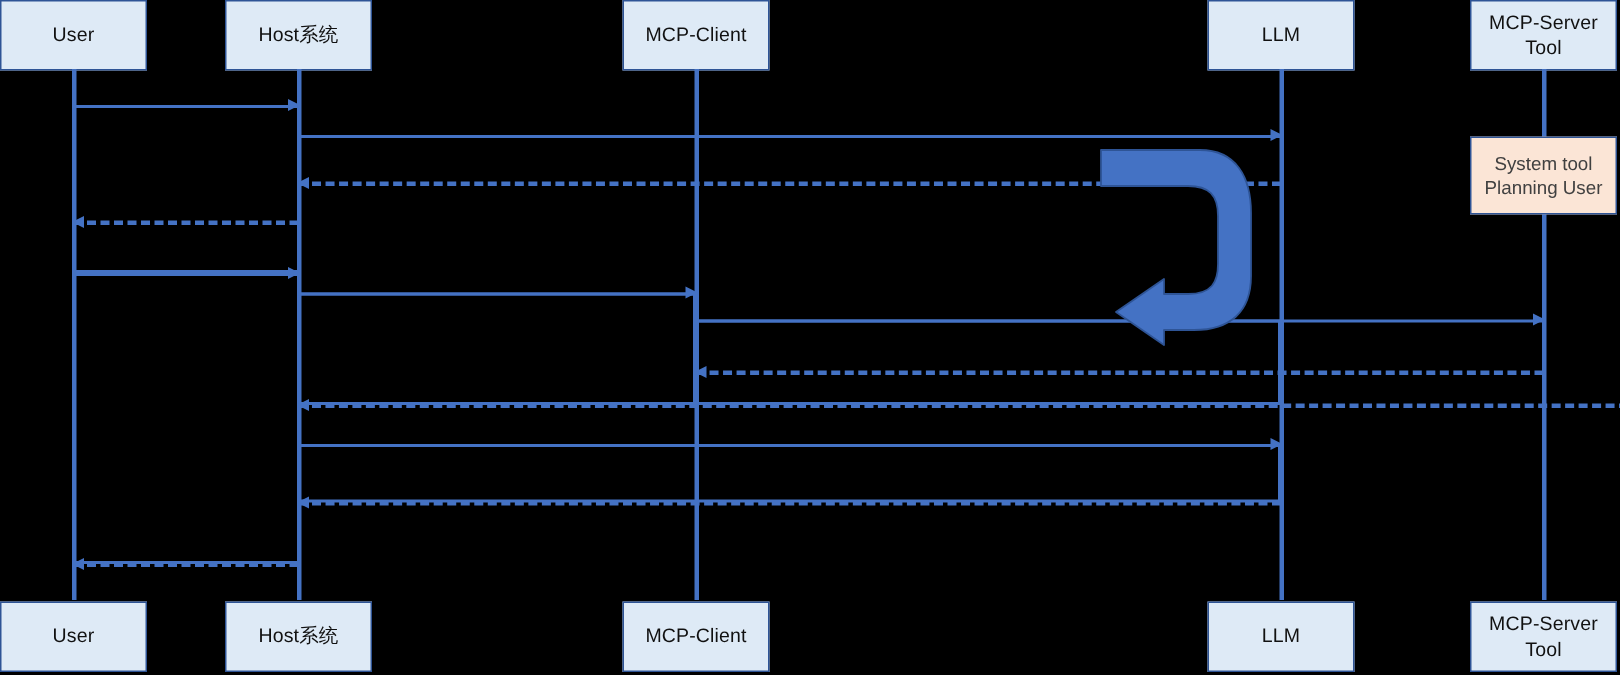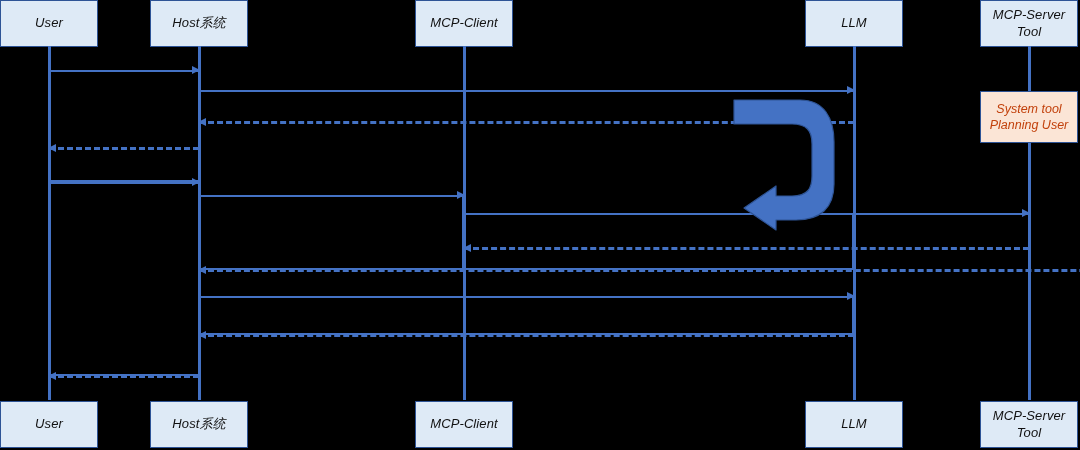--- a/index.html
+++ b/index.html
@@ -7,21 +7,20 @@
     padding: 0;
     background: #000000;
   }
   #diagram {
     position: relative;
     width: 1080px;
     height: 450px;
     background: #000000;
     overflow: hidden;
     font-family: "Liberation Sans", sans-serif;
-    font-style: italic;
   }
   .lifeline-box {
     position: absolute;
     box-sizing: border-box;
     background: #DEEAF6;
     border: 1.6px solid #2E5496;
     display: flex;
     align-items: center;
     justify-content: center;
     text-align: center;
@@ -32,21 +31,21 @@
   }
   .note-box {
     position: absolute;
     box-sizing: border-box;
     background: #FBE5D6;
     border: 1.6px solid #2E5496;
     display: flex;
     align-items: center;
     justify-content: center;
     text-align: center;
-    color: #c2410c;
+    color: #404040;
     font-size: 12.5px;
     line-height: 1.3;
     z-index: 6;
   }
   .lifeline {
     position: absolute;
     width: 3px;
     background: #4472C4;
     z-index: 1;
   }

